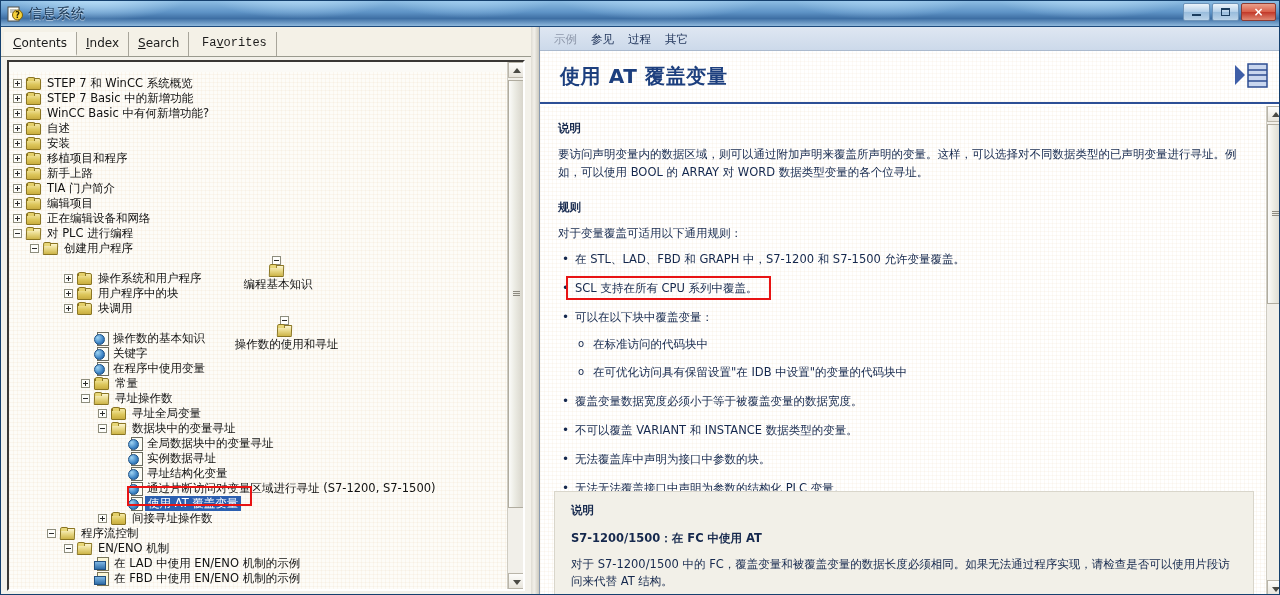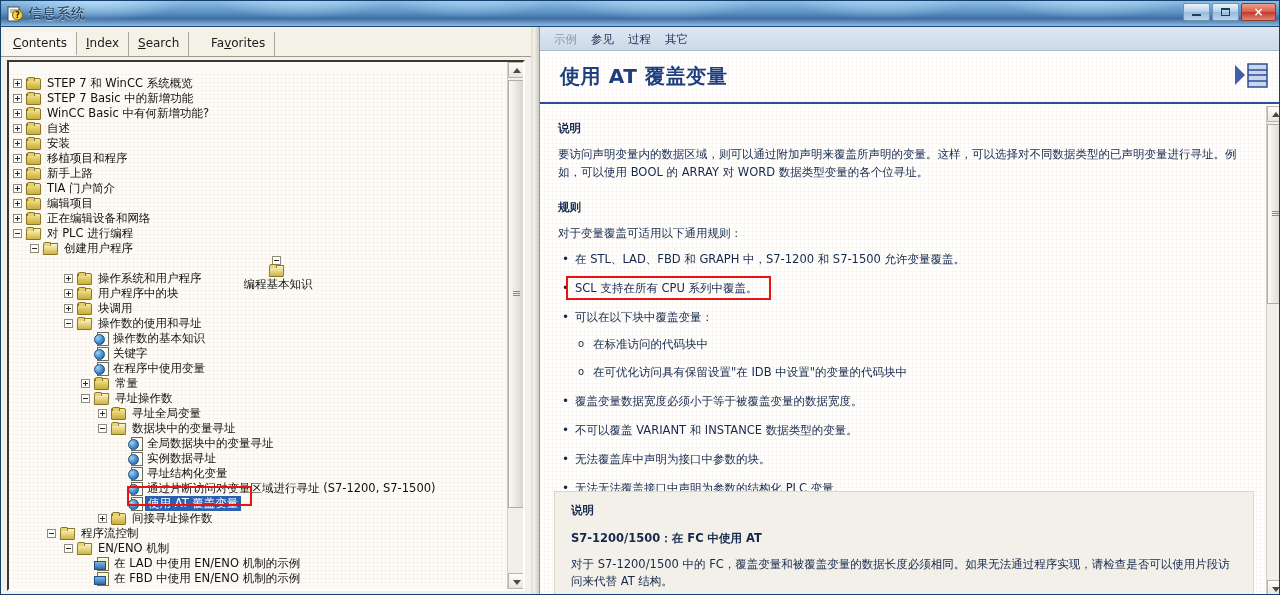--- a/index.html
+++ b/index.html
@@ -403,21 +403,21 @@
   </div>
 
   <div id="client">
 
     <div id="left-pane">
 
       <div id="nav-tabs">
           <div class="navtab active" style="left: 3px;"><span></span><u>C</u><span>ontents</span></div>
           <div class="navtab" style="left: 76px;"><span></span><u>I</u><span>ndex</span></div>
           <div class="navtab" style="left: 128px;"><span></span><u>S</u><span>earch</span></div>
-          <div class="navtab" style="left: 201px;"><span>Fa</span><u>v</u><span>orites</span></div>
+          <div class="navtab" style="left: 192px; font-family: Liberation Mono, monospace;"><span>Fa</span><u>v</u><span>orites</span></div>
         </div>
 
       <div id="tree-frame">
         <div id="tree-scroll-area">
             <div class="tree-row" style="padding-left: 0px;">
               <span class="expander plus"></span>
               <span class="ic ic-folder"></span>
               <span class="tree-label">STEP 7 和 WinCC 系统概览</span>
             </div>
             <div class="tree-row" style="padding-left: 0px;">
@@ -488,21 +488,21 @@
             <div class="tree-row" style="padding-left: 51px;">
               <span class="expander plus"></span>
               <span class="ic ic-folder"></span>
               <span class="tree-label">用户程序中的块</span>
             </div>
             <div class="tree-row" style="padding-left: 51px;">
               <span class="expander plus"></span>
               <span class="ic ic-folder"></span>
               <span class="tree-label">块调用</span>
             </div>
-            <div class="tree-row" style="padding-left: 51px;">
+            <div class="tree-row" style="padding-left: 51px; flex-direction: column;">
               <span class="expander"></span>
               <span class="ic ic-folder-open"></span>
               <span class="tree-label">操作数的使用和寻址</span>
             </div>
             <div class="tree-row" style="padding-left: 68px;">
               <span class="expander none"></span>
               <span class="ic ic-topic"></span>
               <span class="tree-label">操作数的基本知识</span>
             </div>
             <div class="tree-row" style="padding-left: 68px;">

